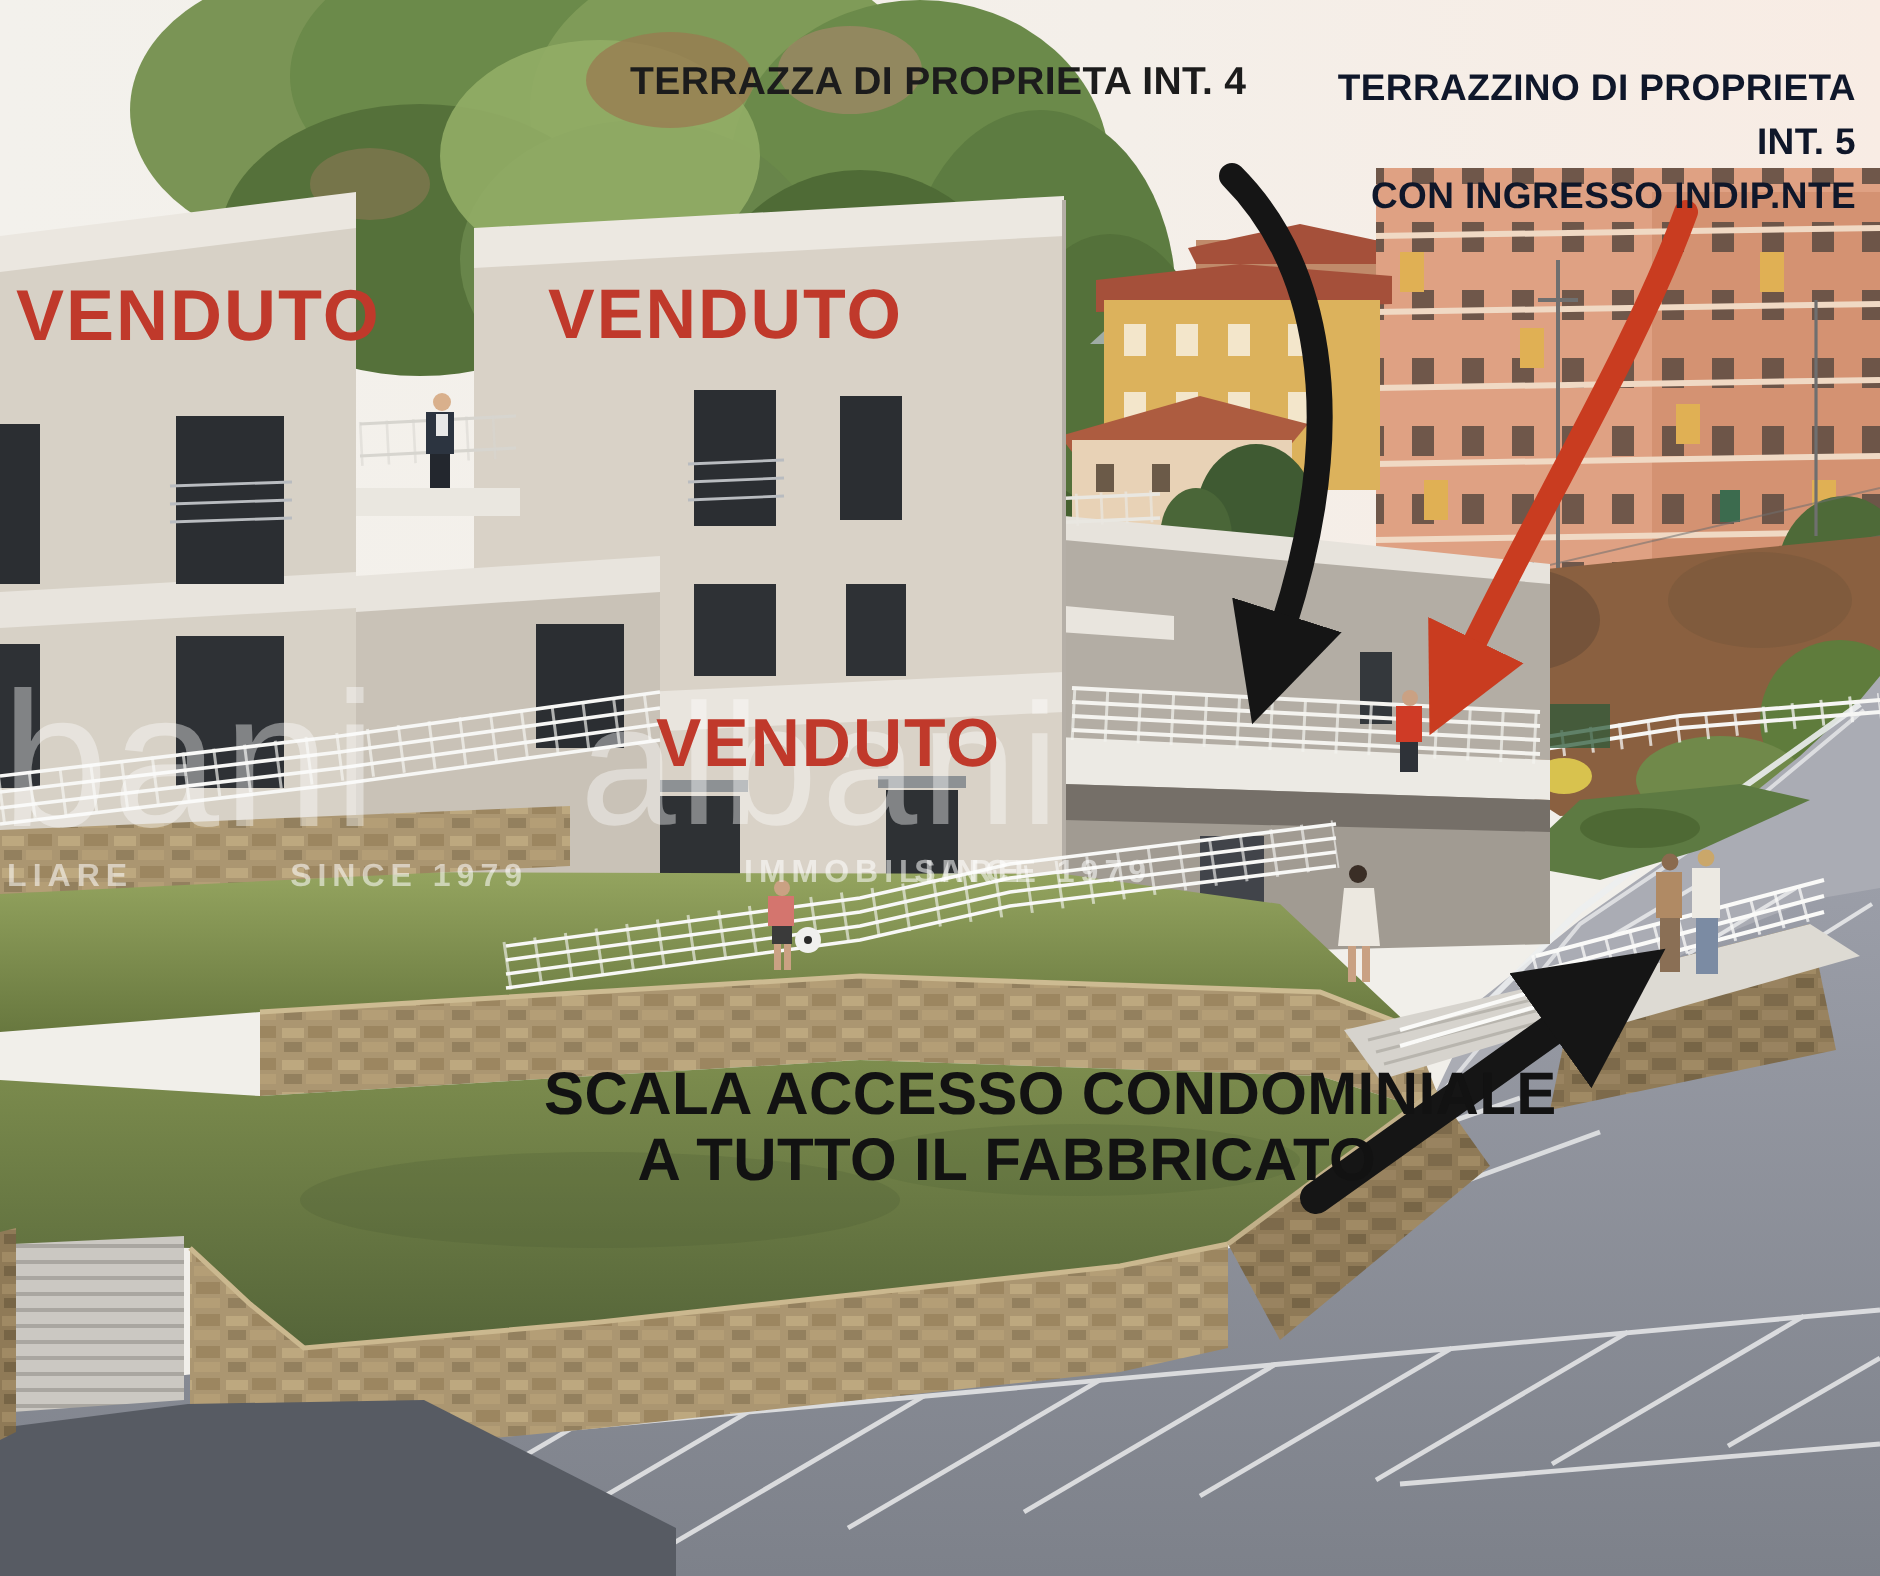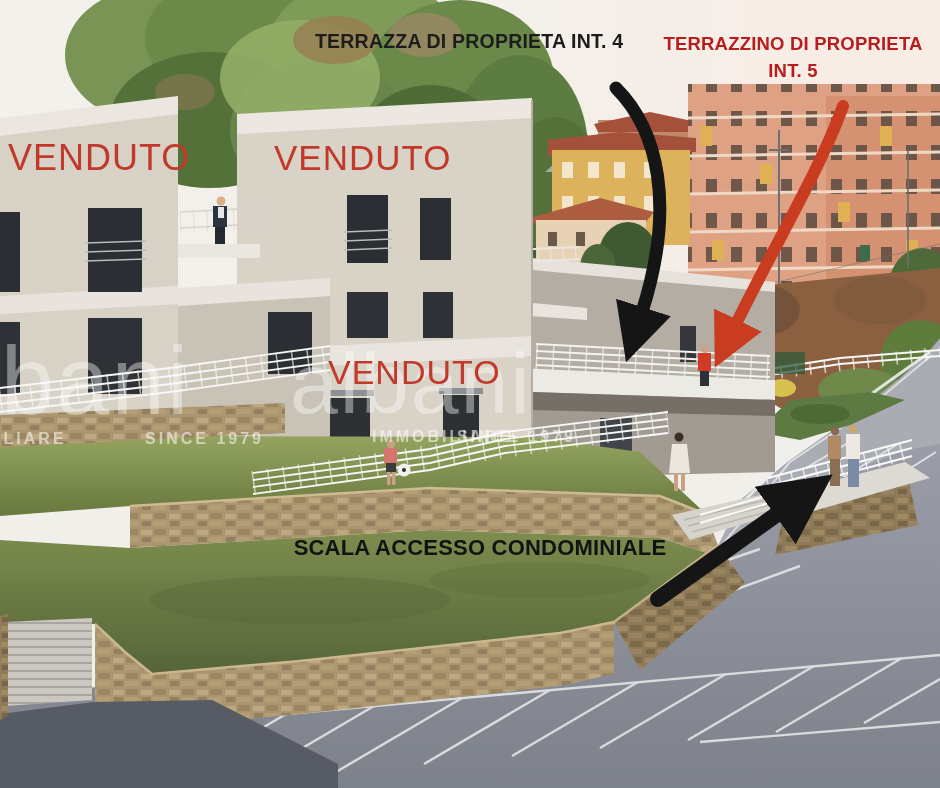--- a/index.html
+++ b/index.html
@@ -1,25 +1,25 @@
 <!DOCTYPE html>
 <html><head>
 <meta charset="utf-8">
 <style>
   html,body{margin:0;padding:0;background:#222;}
   #stage{position:relative;width:940px;height:788px;overflow:hidden;
          font-family:"Liberation Sans",sans-serif;background:#f1efea;}
   #scene{position:absolute;left:0;top:0;z-index:1;}
-  .txt{position:absolute;z-index:30;font-weight:700;text-align:center;white-space:nowrap;}
+  .txt{position:absolute;z-index:30;font-weight:700;text-align:right;white-space:nowrap;}
   .txt span{display:block;}
-  .venduto{position:absolute;z-index:30;font-weight:400;letter-spacing:1px;
+  .venduto{position:absolute;z-index:30;font-weight:700;letter-spacing:1px;
            font-size:36px;line-height:1;}
   .ann-black{color:#1c1c1c;font-size:19.5px;line-height:28px;letter-spacing:.2px;}
   .ann-red{font-size:18.5px;line-height:27px;letter-spacing:.2px;}
-  .ann-scala{color:#121212;font-size:22px;line-height:33px;letter-spacing:.2px;}
+  .ann-scala{color:#121212;font-size:30px;line-height:33px;letter-spacing:.2px;}
   .wm{position:absolute;z-index:20;color:rgba(255,255,255,.45);pointer-events:none;}
   .wm .brand{display:block;font-size:96px;line-height:86px;font-weight:400;
              letter-spacing:2px;color:rgba(255,255,255,.40);}
   .wm .row{position:relative;height:22px;margin-top:6px;}
   .wm .tag,.wm .since{position:absolute;top:0;font-size:16px;font-weight:700;
              letter-spacing:3px;color:rgba(255,255,255,.55);}
   .wm2 .brand{font-size:86px;line-height:78px;}
 </style>
 </head>
 <body>
@@ -397,22 +397,24 @@
 </div>
 
 <div class="venduto" style="left:8px;top:140px;color:#c0392b;">VENDUTO</div>
 <div class="venduto" style="left:274px;top:140px;color:#c0392b;font-size:35px;">VENDUTO</div>
 <div class="venduto" style="left:328px;top:355px;color:#c0392b;font-size:34px;">VENDUTO</div>
 
 <div class="txt ann-black" style="left:315px;top:27px;width:296px;">
   <span>TERRAZZA DI PROPRIETA INT. 4</span>
 </div>
 
-<div class="txt ann-red" style="left:658px;top:30px;width:270px;color:#b91c1c;">
+<div class="txt ann-red" style="left:658px;top:30px;width:270px;color:#0f172a;">
   <span>TERRAZZINO DI PROPRIETA</span>
   <span>INT. 5</span>
+  <span>CON INGRESSO INDIP.NTE</span>
 </div>
 
 <div class="txt ann-scala" style="left:272px;top:531px;width:416px;">
   <span>SCALA ACCESSO CONDOMINIALE</span>
+  <span>A TUTTO IL FABBRICATO</span>
 </div>
 
 </div>
 
 </body></html>

